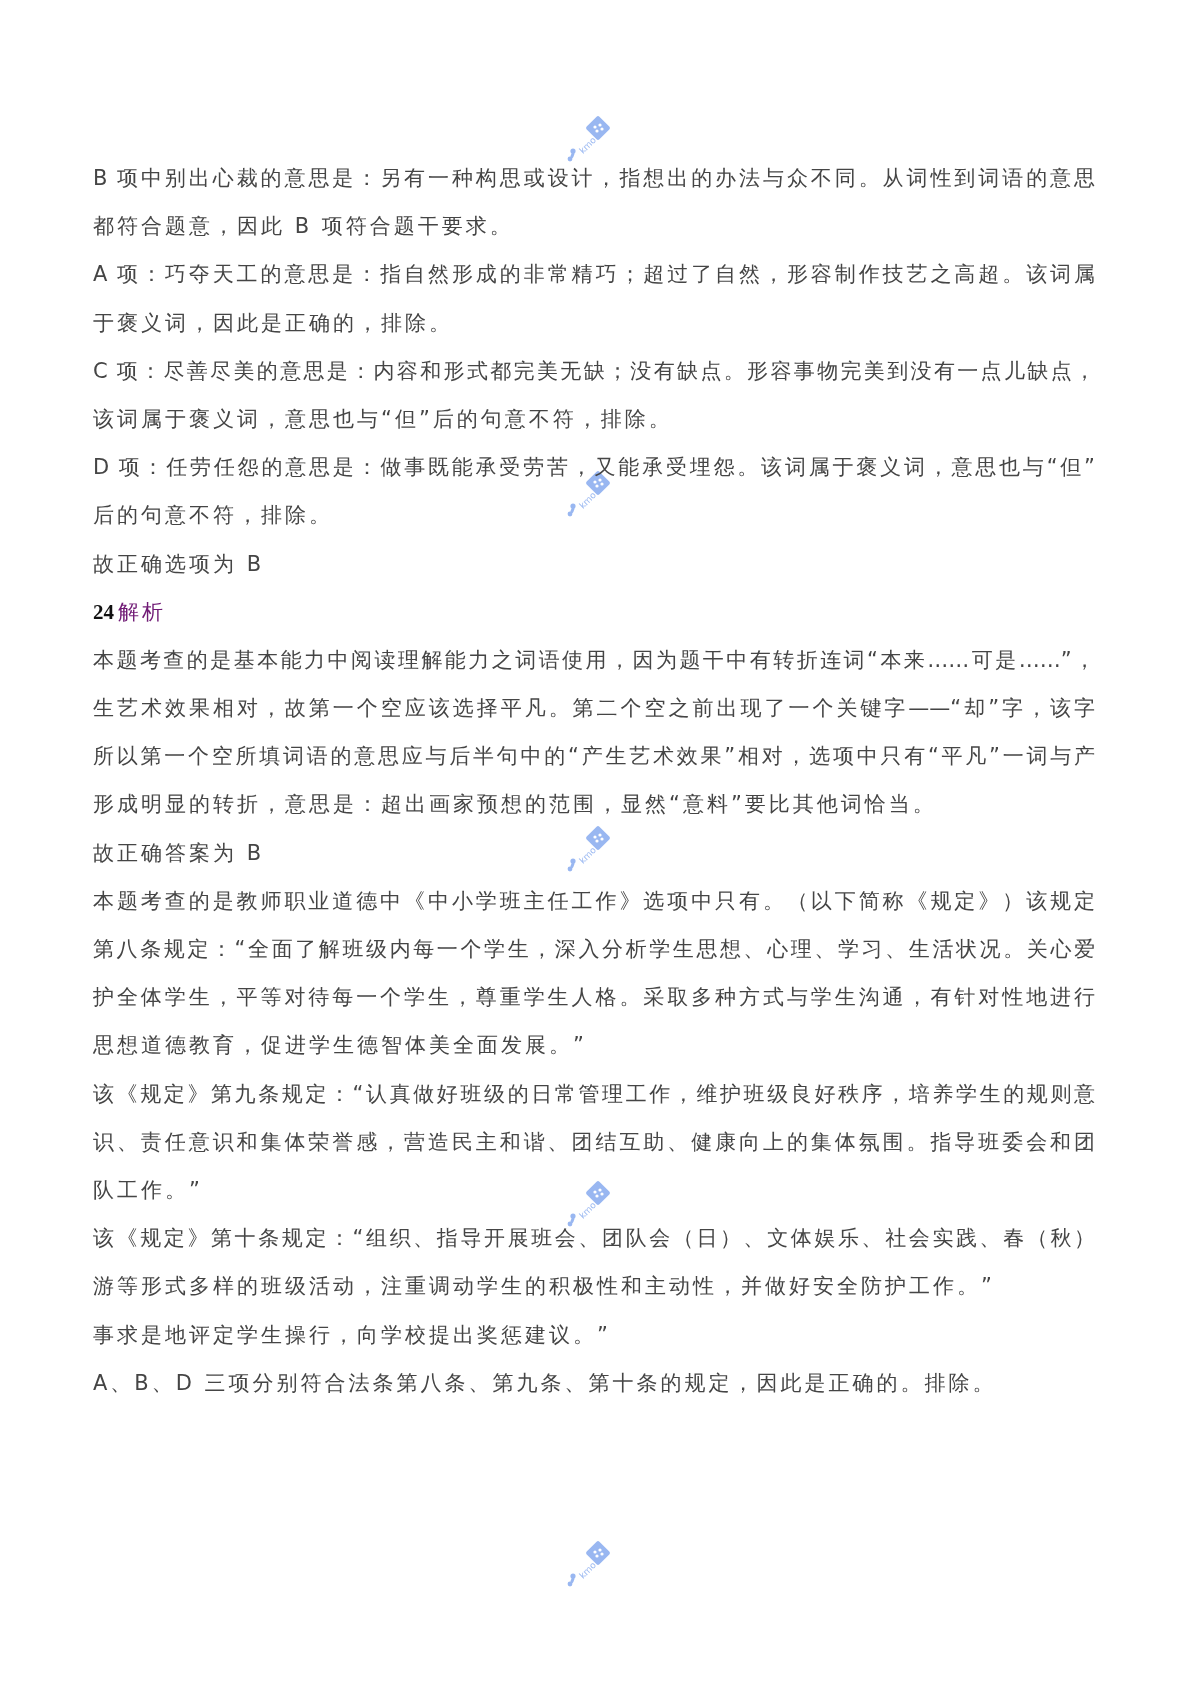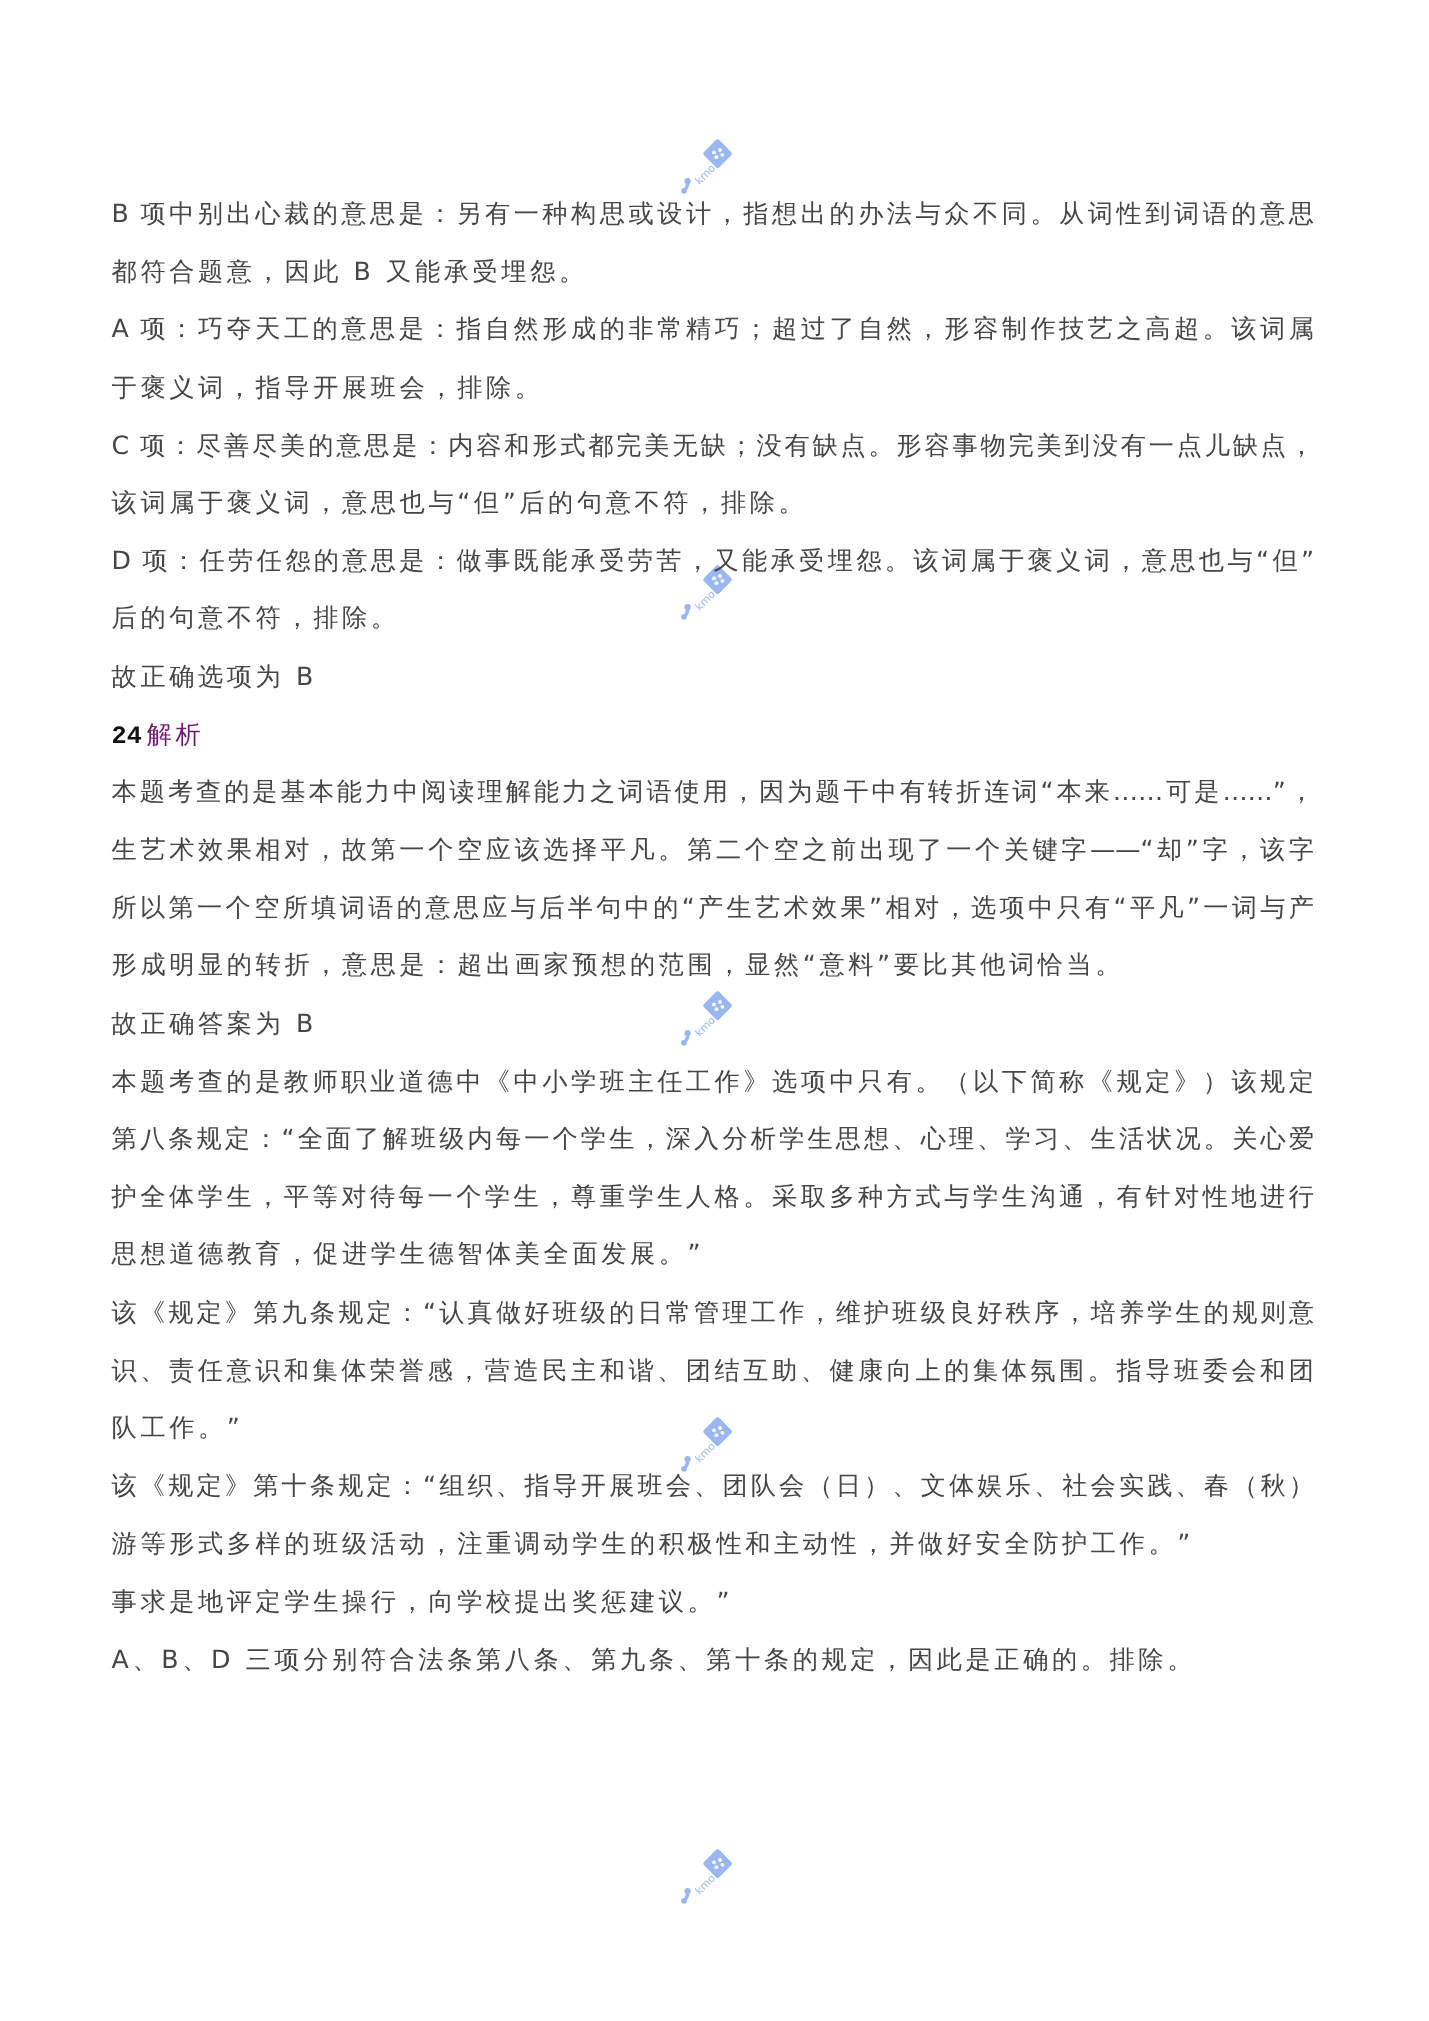--- a/index.html
+++ b/index.html
@@ -35,21 +35,21 @@
     letter-spacing: 3px;
   }
   .heading {
     height: 48.2px;
     line-height: 48.2px;
     font-size: 21px;
     color: #333;
     white-space: nowrap;
   }
   .heading .num {
-    font-family: Liberation Mono, monospace;
+    font-family: Liberation Serif, serif;
     font-weight: bold;
     color: #111;
     margin-right: 4px;
   }
   .heading .label {
     color: #701a75;
     letter-spacing: 3px;
   }
   .watermark {
     position: absolute;
@@ -143,23 +143,23 @@
     <text x="14" y="36" font-size="9" font-family="DejaVu Sans, sans-serif" transform="rotate(-45 20 33)">kmo</text>
     <circle cx="8" cy="36" r="2.6"></circle>
     <circle cx="5" cy="44" r="2.4"></circle>
     <rect x="6" y="37" width="3" height="6" rx="1.5" transform="rotate(20 7 40)"></rect>
   </g>
 </svg>
   </div>
 
 <div class="page-content" id="doc">
     <div class="line">B 项中别出心裁的意思是：另有一种构思或设计，指想出的办法与众不同。从词性到词语的意思</div>
-    <div class="line last">都符合题意，因此 B 又能承受埋怨。</div>
+    <div class="line last">都符合题意，因此 B 项符合题干要求。</div>
     <div class="line">A 项：巧夺天工的意思是：指自然形成的非常精巧；超过了自然，形容制作技艺之高超。该词属</div>
-    <div class="line last">于褒义词，指导开展班会，排除。</div>
+    <div class="line last">于褒义词，因此是正确的，排除。</div>
     <div class="line">C 项：尽善尽美的意思是：内容和形式都完美无缺；没有缺点。形容事物完美到没有一点儿缺点，</div>
     <div class="line last">该词属于褒义词，意思也与“但”后的句意不符，排除。</div>
     <div class="line">D 项：任劳任怨的意思是：做事既能承受劳苦，又能承受埋怨。该词属于褒义词，意思也与“但”</div>
     <div class="line last">后的句意不符，排除。</div>
     <div class="line last">故正确选项为 B</div>
     <div class="heading"><span class="num">24</span><span class="label">解析</span></div>
     <div class="line">本题考查的是基本能力中阅读理解能力之词语使用，因为题干中有转折连词“本来……可是……”，</div>
     <div class="line">生艺术效果相对，故第一个空应该选择平凡。第二个空之前出现了一个关键字——“却”字，该字</div>
     <div class="line">所以第一个空所填词语的意思应与后半句中的“产生艺术效果”相对，选项中只有“平凡”一词与产</div>
     <div class="line last">形成明显的转折，意思是：超出画家预想的范围，显然“意料”要比其他词恰当。</div>

